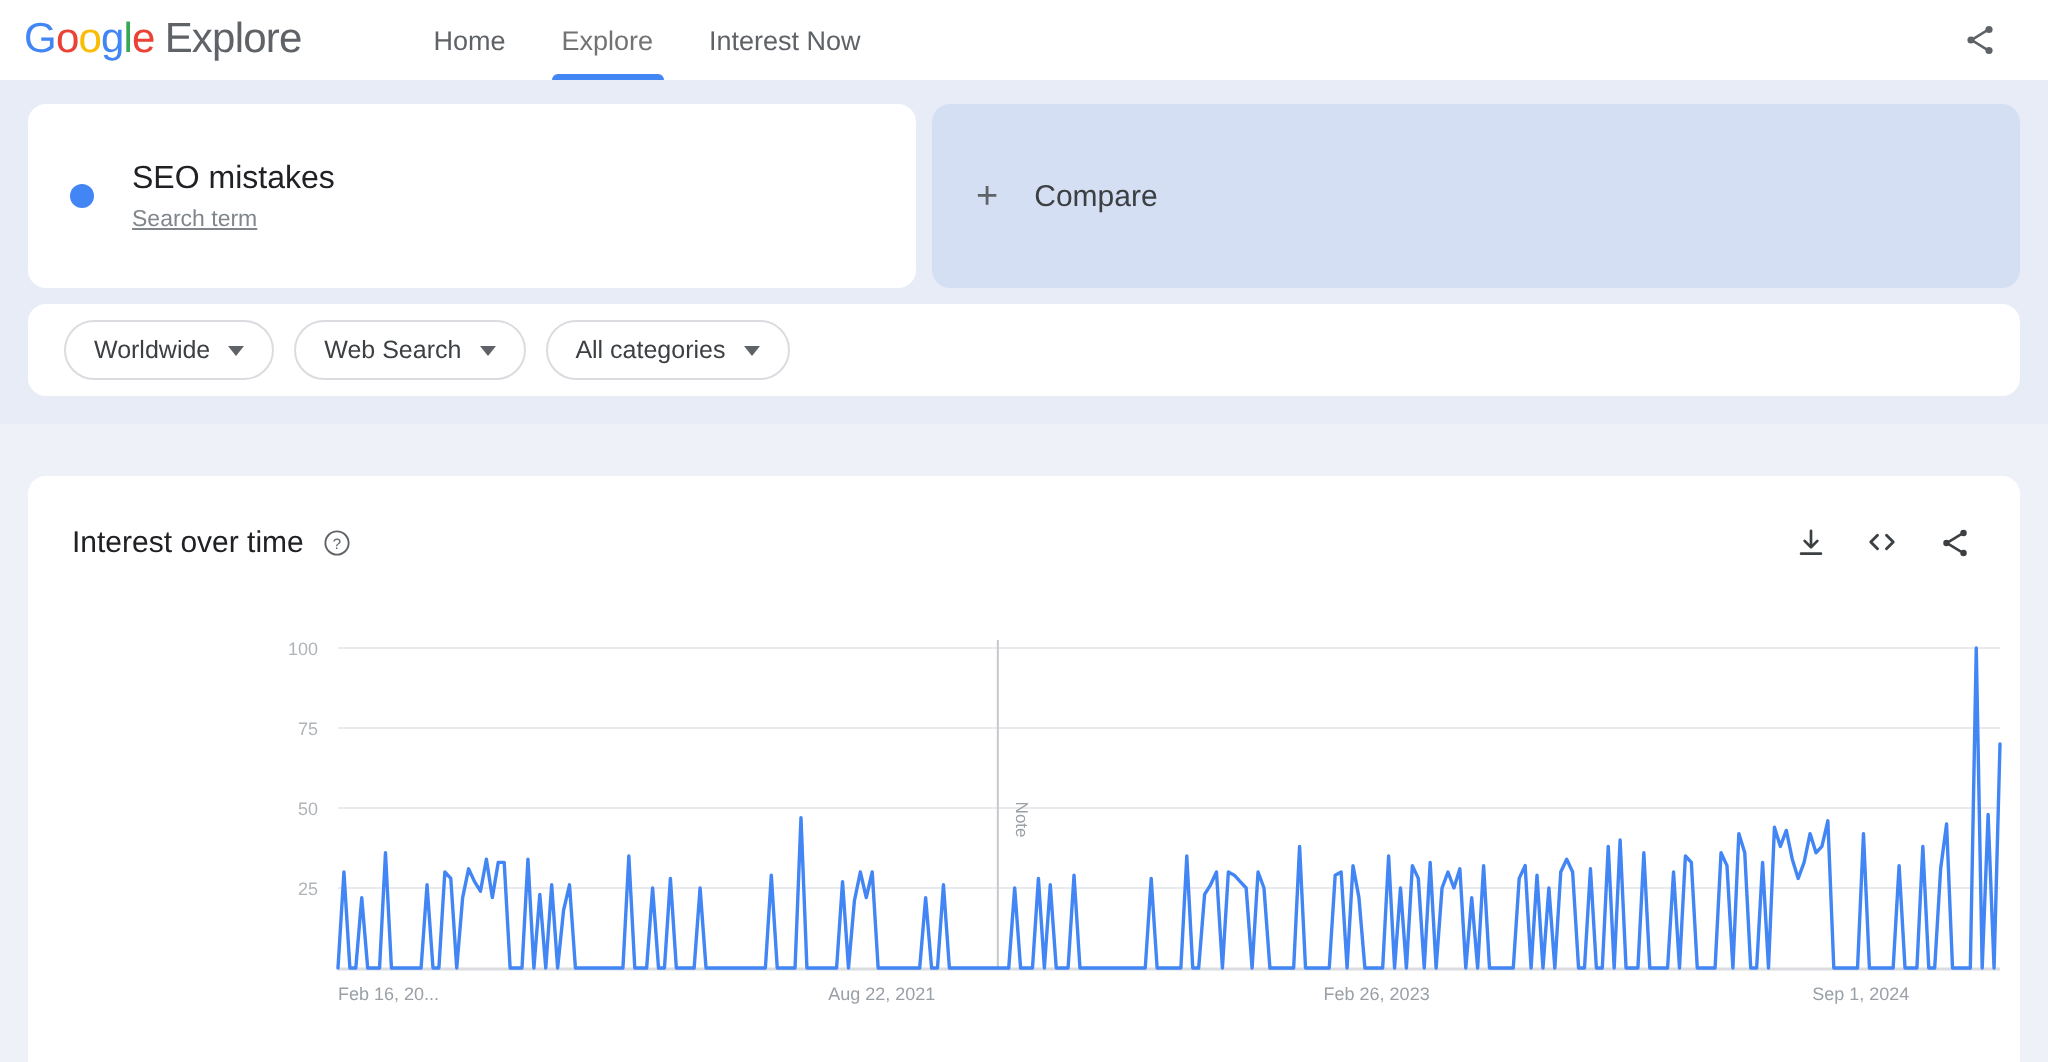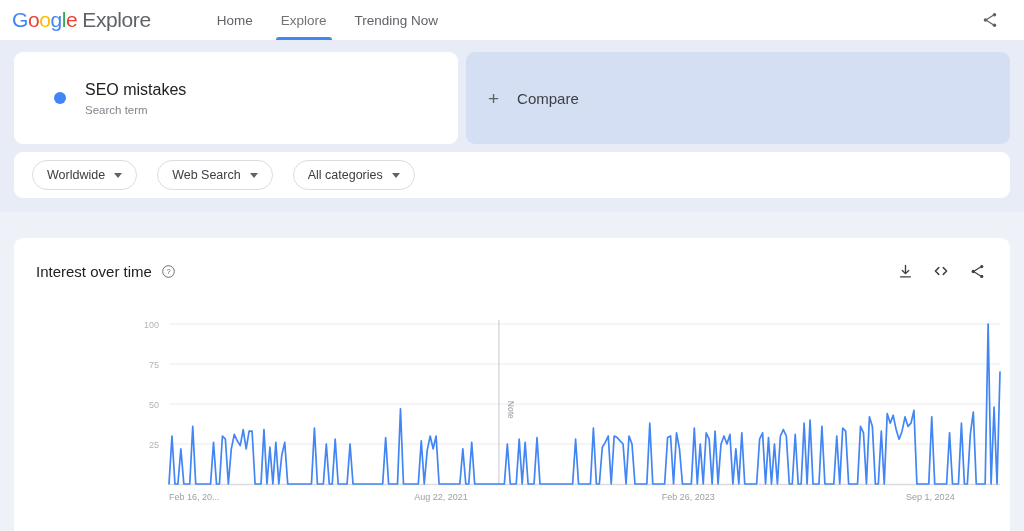--- a/index.html
+++ b/index.html
@@ -95,41 +95,42 @@
     gap: 8px;
     padding: 0 14px;
   }
   .term-card {
     width: 444px;
     height: 92px;
     background: #ffffff;
     border-radius: 9px;
     display: flex;
     align-items: center;
-    padding-left: 40px;
+    padding-left: 21px;
     box-sizing: border-box;
   }
   .term-dot {
     width: 12px; height: 12px;
     border-radius: 50%;
     background: #4285F4;
     margin-right: 19px;
     flex: 0 0 auto;
   }
   .term-texts { display: flex; flex-direction: column; }
   .term-title {
     font-size: 16px;
     color: #202124;
     line-height: 20px;
   }
   .term-sub {
     font-size: 11.5px;
     color: #80868b;
     margin-top: 3px;
     line-height: 14px;
+    text-decoration: underline;
   }
   .compare-card {
     flex: 1;
     height: 92px;
     background: #d5dff3;
     border-radius: 9px;
     display: flex;
     align-items: center;
     padding-left: 22px;
     box-sizing: border-box;
@@ -149,21 +150,21 @@
 
   
   .filter-bar {
     margin: 8px 14px 0 14px;
     background: #ffffff;
     border-radius: 9px;
     height: 46px;
     display: flex;
     align-items: center;
     padding: 0 18px;
-    gap: 20px;
+    gap: 10px;
     box-sizing: border-box;
   }
   .pill {
     height: 28px;
     border: 1px solid #dadce0;
     border-radius: 15px;
     display: flex;
     align-items: center;
     padding: 0 14px;
     font-size: 12.5px;
@@ -250,21 +251,21 @@
   </div>
 
   <div class="navitems">
     <div class="navitem">
       <span>Home</span>
     </div>
     <div class="navitem active">
       <span>Explore</span>
     </div>
     <div class="navitem">
-      <span>Trending Now</span>
+      <span>Interest Now</span>
     </div>
   </div>
 
   <div class="topbar-right">
     <div class="icon-btn">
       <svg width="18" height="18" viewBox="0 0 24 24">
         <g fill="none" stroke="#5f6368" stroke-width="1.7" stroke-linecap="round" stroke-linejoin="round">
           <circle cx="18" cy="5" r="2.4" fill="#5f6368" stroke="none"></circle>
           <circle cx="6" cy="12" r="2.4" fill="#5f6368" stroke="none"></circle>
           <circle cx="18" cy="19" r="2.4" fill="#5f6368" stroke="none"></circle>

